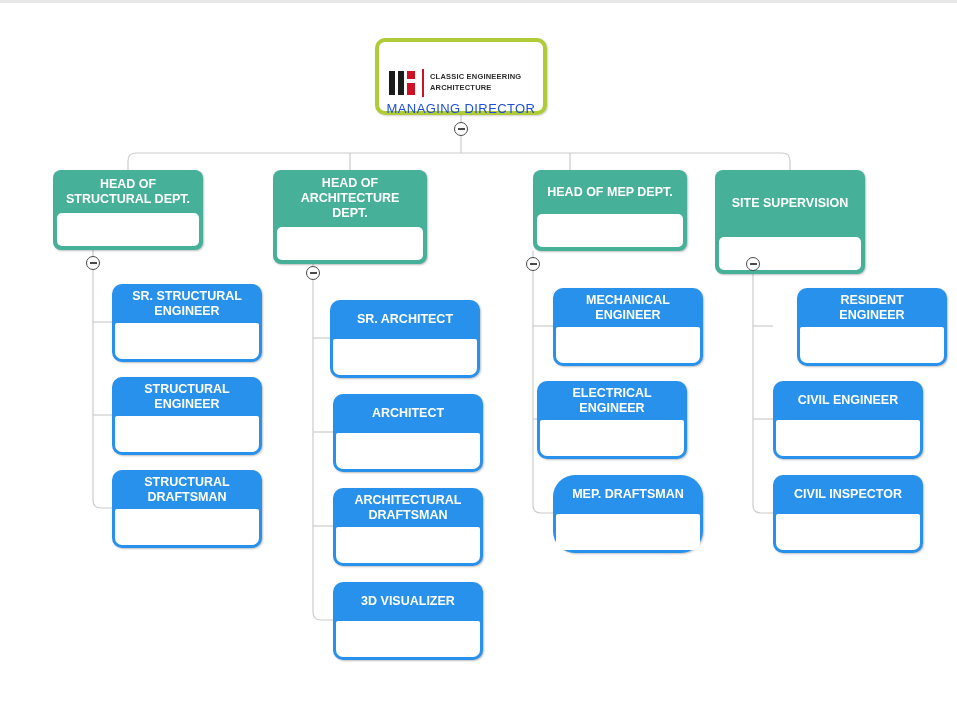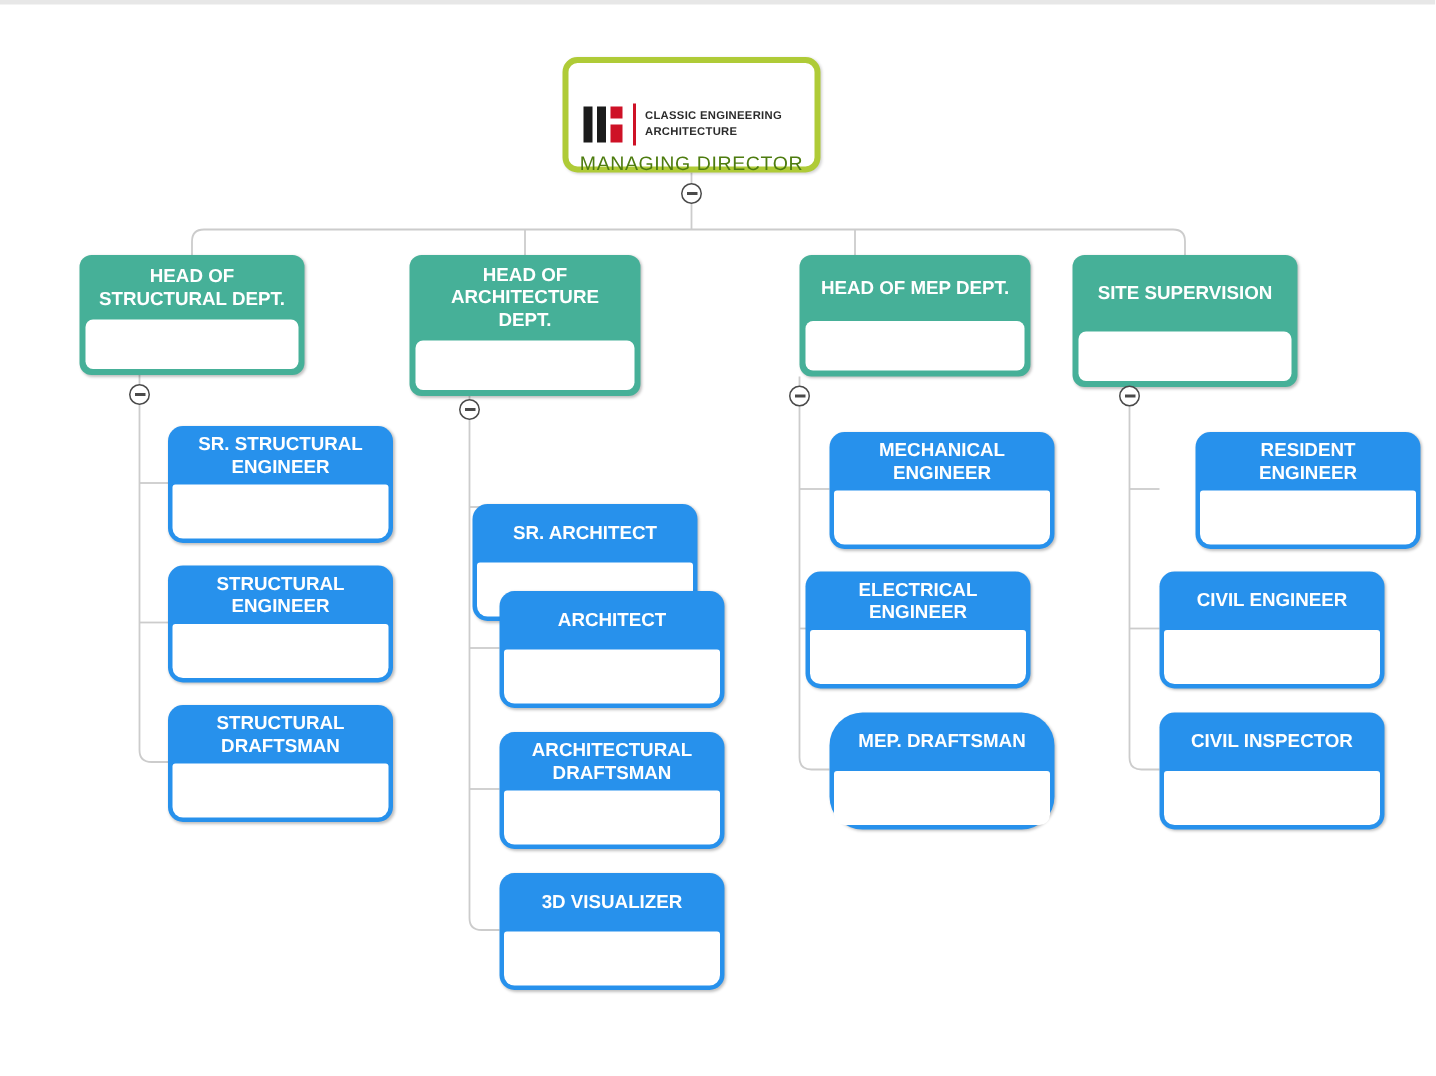--- a/index.html
+++ b/index.html
@@ -18,21 +18,21 @@
   .md-logo-row { flex:0 0 39px; display:flex; align-items:center; padding:5px 8px 3px 10px;margin-top:20px; }
   .logo-bars { display:flex; align-items:center; }
   .lbar { width:6px; height:24px; background:#1b1b1b; margin-right:3px; }
   .rstack { display:flex; flex-direction:column; justify-content:space-between; height:24px; }
   .rsq-top { width:8px; height:8px; background:#CE1126; }
   .rsq-bot { width:8px; height:12px; background:#CE1126; }
   .logo-sep { width:2px; height:28px; background:#CE1126; margin:0 6px 0 7px; }
   .logo-text { font-size:7.5px; font-weight:700; color:#2b2b2b; letter-spacing:0.2px; line-height:1.4; }
   .md-divider { height:1px; background:#d9d9d9; margin:0 2px; }
   .md-title { flex:1; display:flex; align-items:center; justify-content:center;
-              font-size:13px; color:#4d7c0f; letter-spacing:0.4px; }
+              font-size:13px; color:#1d4ed8; letter-spacing:0.4px; }
 
   
   .dept-node { position:absolute; width:150px; height:80px; background:#46B098;
                border-radius:8px; display:flex; flex-direction:column; z-index:2;
                box-shadow:1px 1px 2px rgba(0,0,0,0.25); }
   .dept-title { flex:1; display:flex; align-items:center; justify-content:center;
                 color:#ffffff; font-weight:700; font-size:12.5px; line-height:1.2;
                 text-align:center; white-space:pre-line; padding:2px 6px; }
   .dept-body { flex:0 0 33px; margin:0 4px 4px 4px; background:#ffffff; border-radius:5px; }
 
@@ -128,42 +128,42 @@
   <div class="dept-node" style="left:273px; top:170px; width:154px; height:94px;">
     <div class="dept-title">HEAD OF
 ARCHITECTURE
 DEPT.</div>
     <div class="dept-body"></div>
   </div>
   <div class="dept-node" style="left:493px; top:170px; width:154px; height:81px;margin-left:40px;">
     <div class="dept-title">HEAD OF MEP DEPT.</div>
     <div class="dept-body"></div>
   </div>
-  <div class="dept-node" style="left:715px; top:170px; width:150px; height:88px;">
+  <div class="dept-node" style="left:715px; top:170px; width:150px; height:104px;">
     <div class="dept-title">SITE SUPERVISION</div>
     <div class="dept-body"></div>
   </div>
 
   <div class="role-node" style="left:112px; top:284px;">
     <div class="role-title">SR. STRUCTURAL
 ENGINEER</div>
     <div class="role-body"></div>
   </div>
   <div class="role-node" style="left:112px; top:377px;">
     <div class="role-title">STRUCTURAL
 ENGINEER</div>
     <div class="role-body"></div>
   </div>
   <div class="role-node" style="left:112px; top:470px;">
     <div class="role-title">STRUCTURAL
 DRAFTSMAN</div>
     <div class="role-body"></div>
   </div>
 
-  <div class="role-node" style="left:315px; top:300px;margin-top:36px;">
+  <div class="role-node" style="left:330px; top:300px;">
     <div class="role-title">SR. ARCHITECT</div>
     <div class="role-body"></div>
   </div>
   <div class="role-node" style="left:333px; top:394px;">
     <div class="role-title">ARCHITECT</div>
     <div class="role-body"></div>
   </div>
   <div class="role-node" style="left:333px; top:488px;">
     <div class="role-title">ARCHITECTURAL
 DRAFTSMAN</div>

